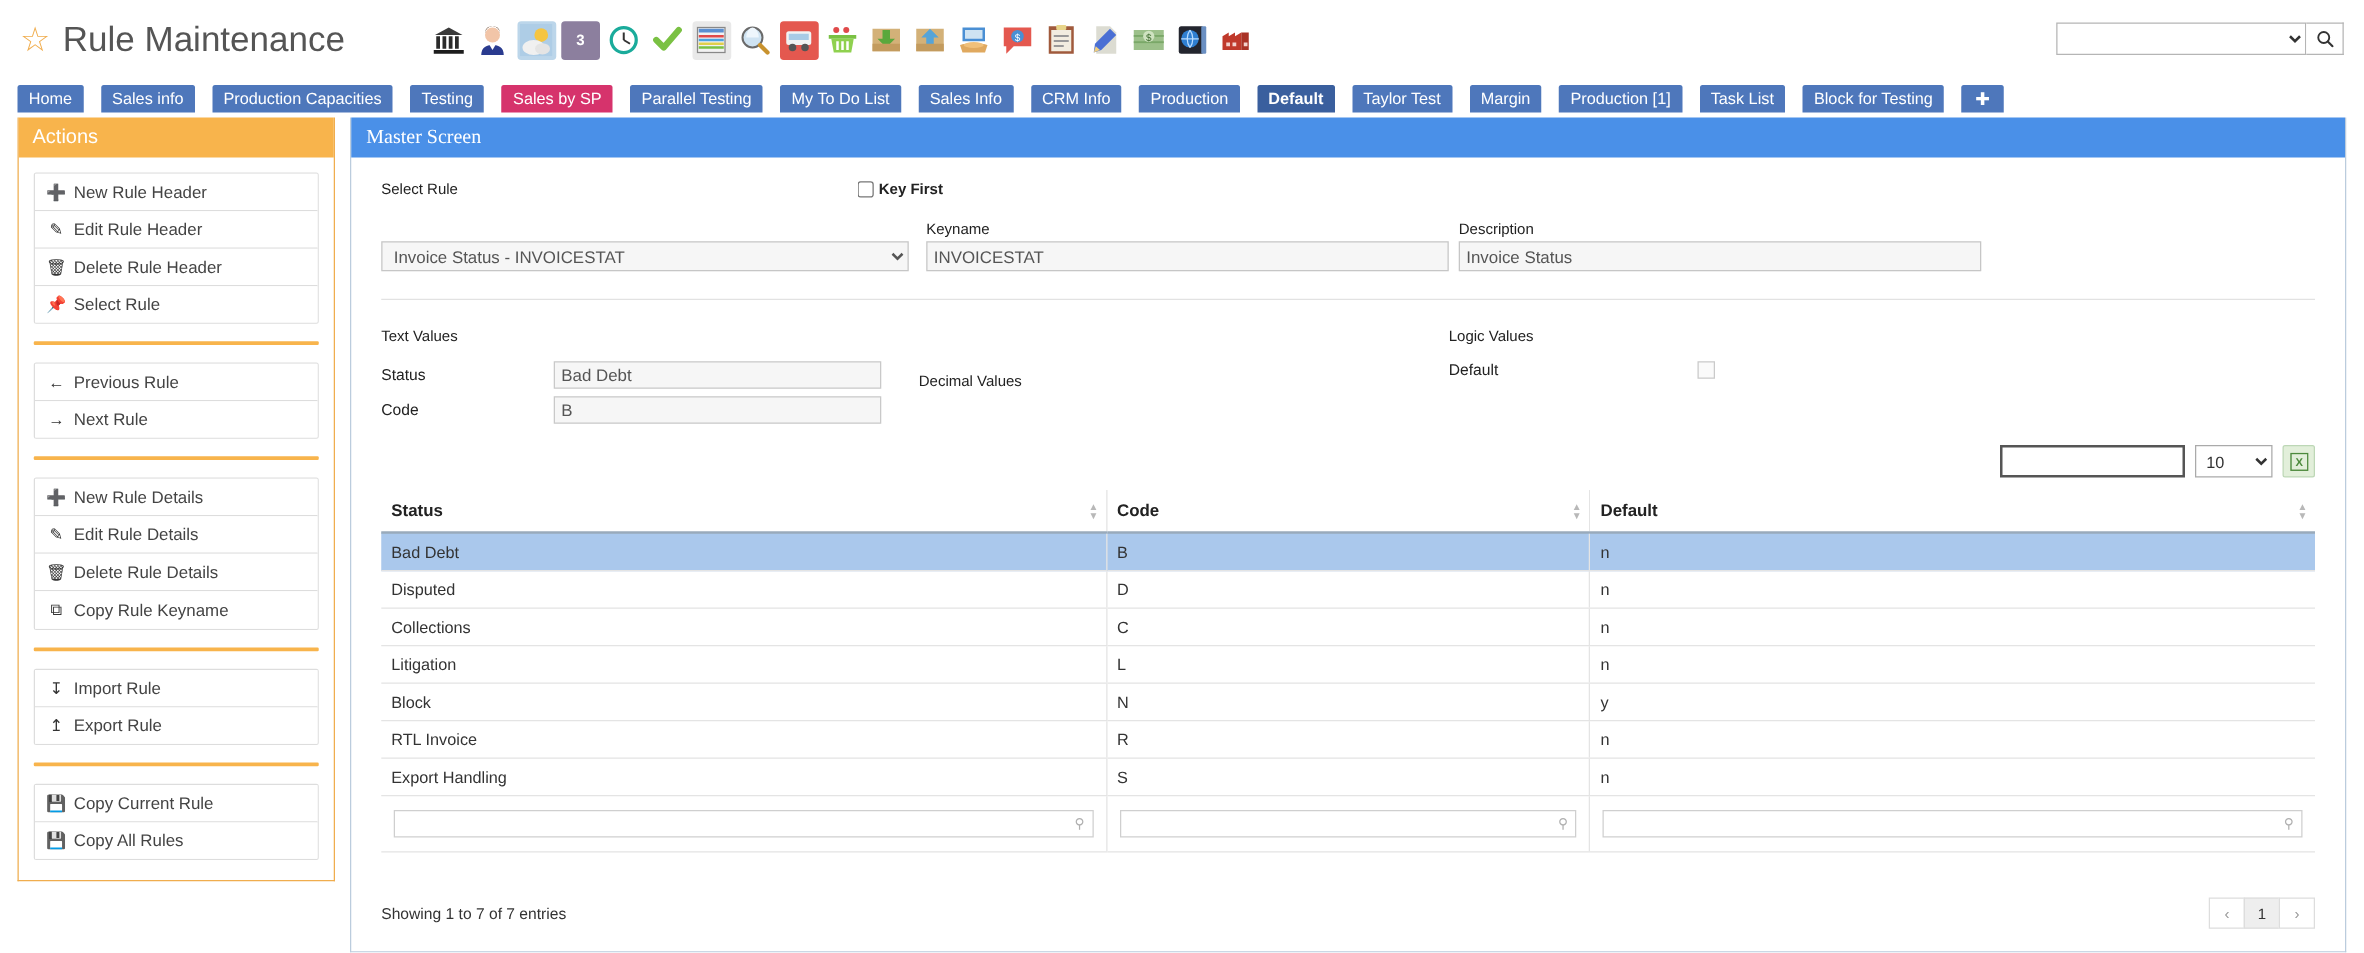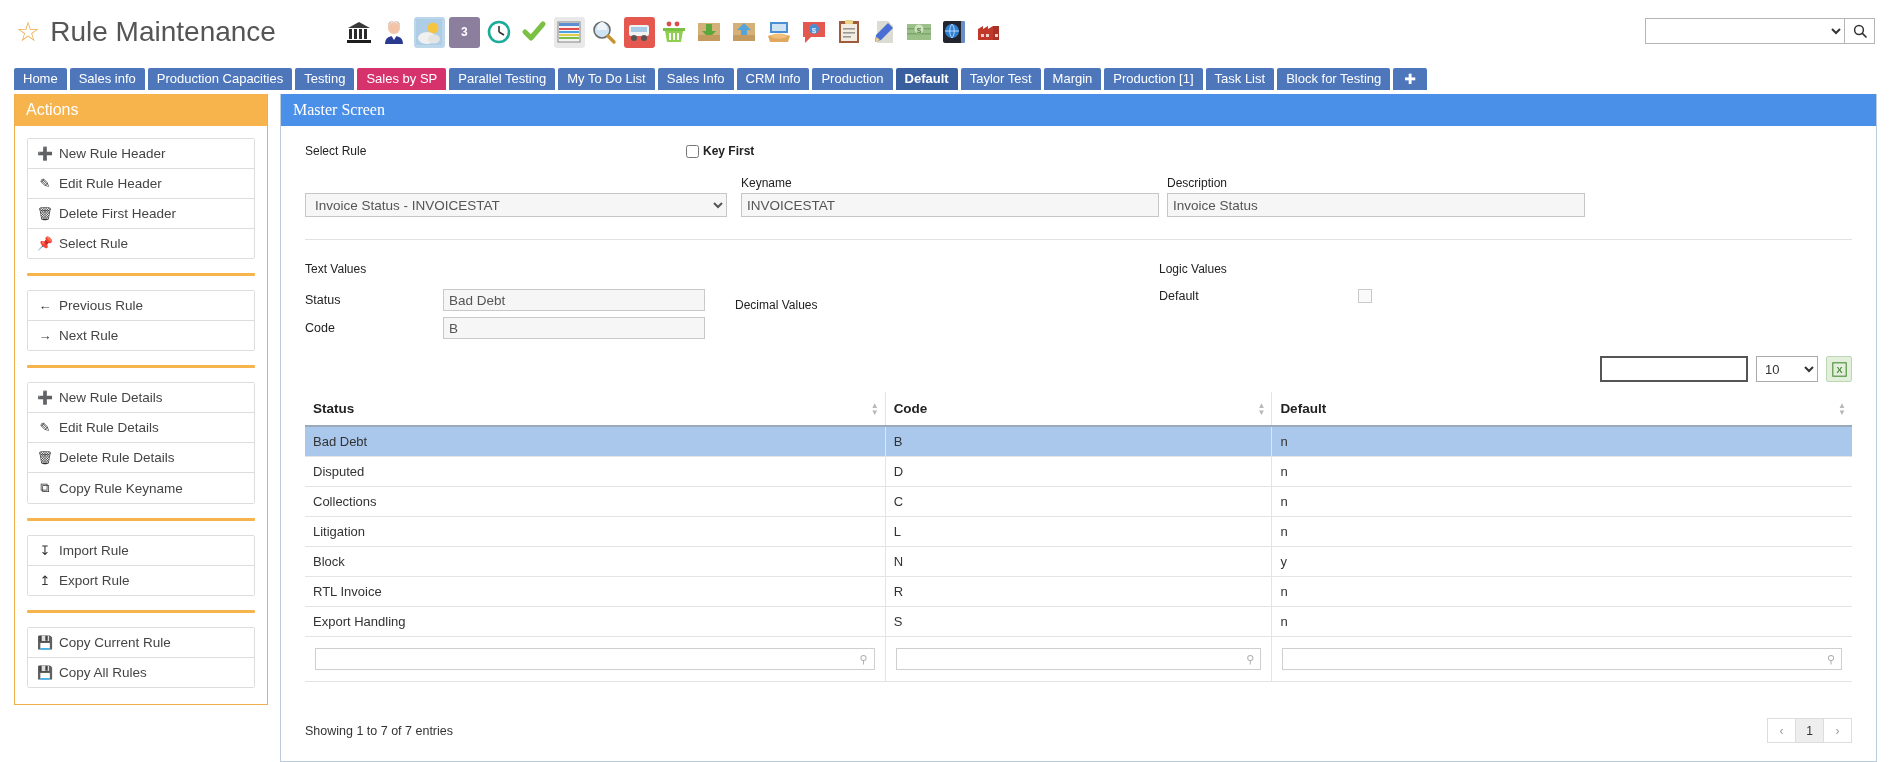--- a/index.html
+++ b/index.html
@@ -73,21 +73,21 @@
     background: #fff;
     display: flex; align-items: center; justify-content: center;
     cursor: pointer;
     color: #333;
   }
 
   
   .tabbar {
     display: flex;
     align-items: flex-end;
-    gap: 3px;
+    gap: 14px;
     padding: 0 14px;
     background: #ffffff;
     height: 26px;
   }
   .tab {
     background: #4e77bb;
     color: #ffffff;
     font-size: 13px;
     line-height: 22px;
     height: 22px;
@@ -562,21 +562,21 @@
           <div class="action-item">
             <span class="ai">➕</span>
             <span>New Rule Header</span>
           </div>
           <div class="action-item">
             <span class="ai">✎</span>
             <span>Edit Rule Header</span>
           </div>
           <div class="action-item">
             <span class="ai">🗑</span>
-            <span>Delete First Header</span>
+            <span>Delete Rule Header</span>
           </div>
           <div class="action-item">
             <span class="ai">📌</span>
             <span>Select Rule</span>
           </div>
         </div>
         <div class="group-sep"></div>
         <div class="action-group">
           <div class="action-item">
             <span class="ai">←</span>

